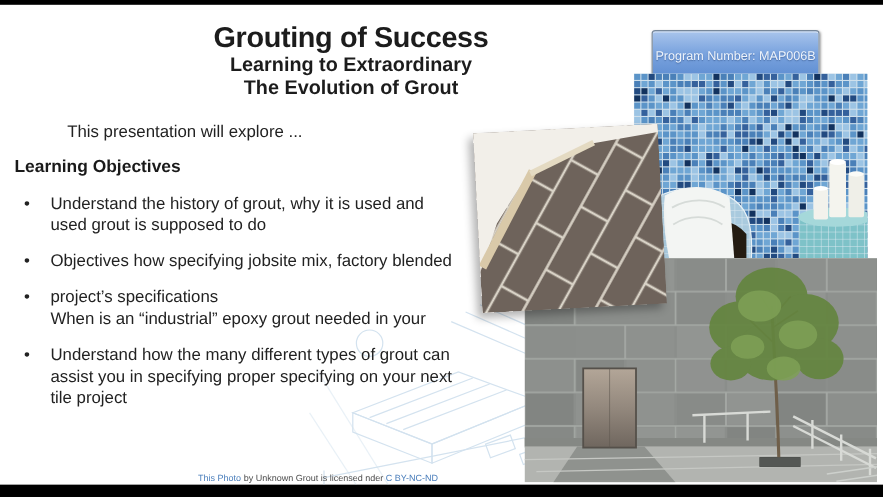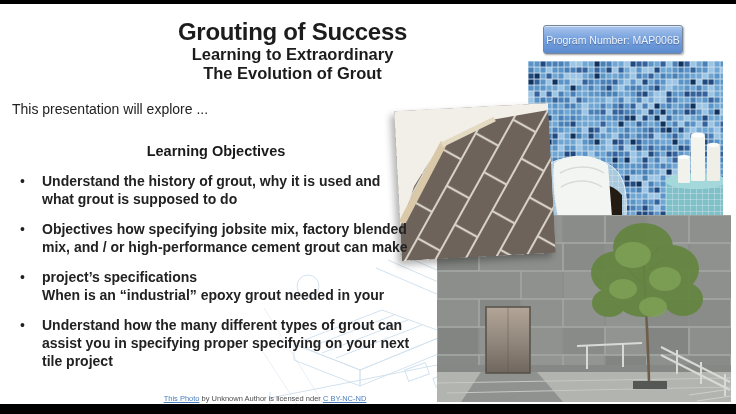--- a/index.html
+++ b/index.html
@@ -11,52 +11,52 @@
   .bar.bottom { bottom:0; height:10px; }
   .slide { position:absolute; left:0; top:4px; width:736px; height:400px;
            background:#fff; overflow:hidden; }
 
   
   .title-block { position:absolute; left:40px; top:14px; width:505px; text-align:center; color:#1c1c1c; }
   .title-main { font-size:24px; font-weight:bold; letter-spacing:-0.3px; line-height:27px; }
   .title-sub  { font-size:16.5px; font-weight:bold; line-height:19px; }
 
   
-  .badge { position:absolute; left:543px; top:21px; width:140px; height:29px;
+  .badge { position:absolute; left:543px; top:21px; width:140px; height:43px;
            border:1px solid #76879a; border-radius:3px;
            background:linear-gradient(to bottom, var(--badge-top,#a9c5ec) 0%, #7aa3de 45%, var(--badge-bot,#5b8bd0) 100%);
            box-shadow:1px 1px 2px rgba(0,0,0,0.35), inset 0 1px 0 rgba(255,255,255,0.55);
            display:flex; align-items:center; justify-content:center;
            font-size:10.5px; color:#eef4fc; text-shadow:0 1px 1px rgba(30,60,110,0.5); }
 
   
   .body-text { position:absolute; left:12px; top:96px; width:408px; color:#222; z-index:4; }
-  .intro { font-size:14px; line-height:18px; }
-  .objectives-heading { margin-top:24px; font-size:14.5px; font-weight:bold; line-height:18px; color:#1a1a1a;text-align:center; }
+  .intro { font-size:14px; line-height:18px;margin-left:44px; }
+  .objectives-heading { margin-top:12px; font-size:14.5px; font-weight:bold; line-height:18px; color:#1a1a1a; }
   ul.bullets { list-style:none; margin-top:12px; }
   ul.bullets li { position:relative; padding-left:30px; margin-bottom:12px;
                   font-size:14px; line-height:18px; }
   ul.bullets li .marker { position:absolute; left:8px; top:0; }
-  .bline { display:block;font-weight:bold; }
+  .bline { display:block; }
 
   
   .blueprint { position:absolute; left:256px; top:244px; width:226px; height:166px; z-index:1; }
 
   
   .photo { position:absolute; overflow:hidden; }
   .photo-mosaic { left:528px; top:57px; width:195px; height:156px; z-index:2; }
   .photo-courtyard { left:437px; top:211px; width:294px; height:187px; z-index:2; }
   .photo-floortile { left:398px; top:103px; width:154px; height:150px; z-index:3;
                      transform:rotate(-3deg); transform-origin:50% 50%;
                      box-shadow:-4px 4px 7px rgba(0,0,0,0.30); }
 
   
   .attribution { position:absolute; left:95px; top:390px; width:340px; text-align:center;
                  font-size:7.5px; color:#4d4d4d; z-index:5; }
-  .attribution a { color:var(--link,#4a7ebb); text-decoration:underline; cursor:pointer; }
+  .attribution a { color:var(--link,#4a7ebb); cursor:pointer; }
 </style>
 </head>
 <body>
 
 <div class="stage">
   <div class="bar top"></div>
 
   <div class="slide">
 
     <div class="title-block">
@@ -1106,41 +1106,40 @@
       </svg>
     </div>
 
     <div class="body-text">
       <div class="intro">This presentation will explore ...</div>
       <div class="objectives-heading">Learning Objectives</div>
       <ul class="bullets">
         <li>
           <span class="marker">•</span>
           <span class="bline">Understand the history of grout, why it is used and</span>
-          <span class="bline">what grout is supposed to do</span>
+          <span class="bline">used grout is supposed to do</span>
         </li>
         <li>
           <span class="marker">•</span>
           <span class="bline">Objectives how specifying jobsite mix, factory blended</span>
-          <span class="bline">mix, and / or high-performance cement grout can make</span>
         </li>
         <li>
           <span class="marker">•</span>
           <span class="bline">project’s specifications</span>
           <span class="bline">When is an “industrial” epoxy grout needed in your</span>
         </li>
         <li>
           <span class="marker">•</span>
           <span class="bline">Understand how the many different types of grout can</span>
           <span class="bline">assist you in specifying proper specifying on your next</span>
           <span class="bline">tile project</span>
         </li>
       </ul>
     </div>
 
     <div class="attribution">
-      <a>This Photo</a><span> by Unknown Author is licensed nder </span><a>C BY-NC-ND</a>
+      <a>This Photo</a><span> by Unknown Grout is licensed nder </span><a>C BY-NC-ND</a>
     </div>
 
   </div>
 
   <div class="bar bottom"></div>
 </div>
 
 </body></html>

